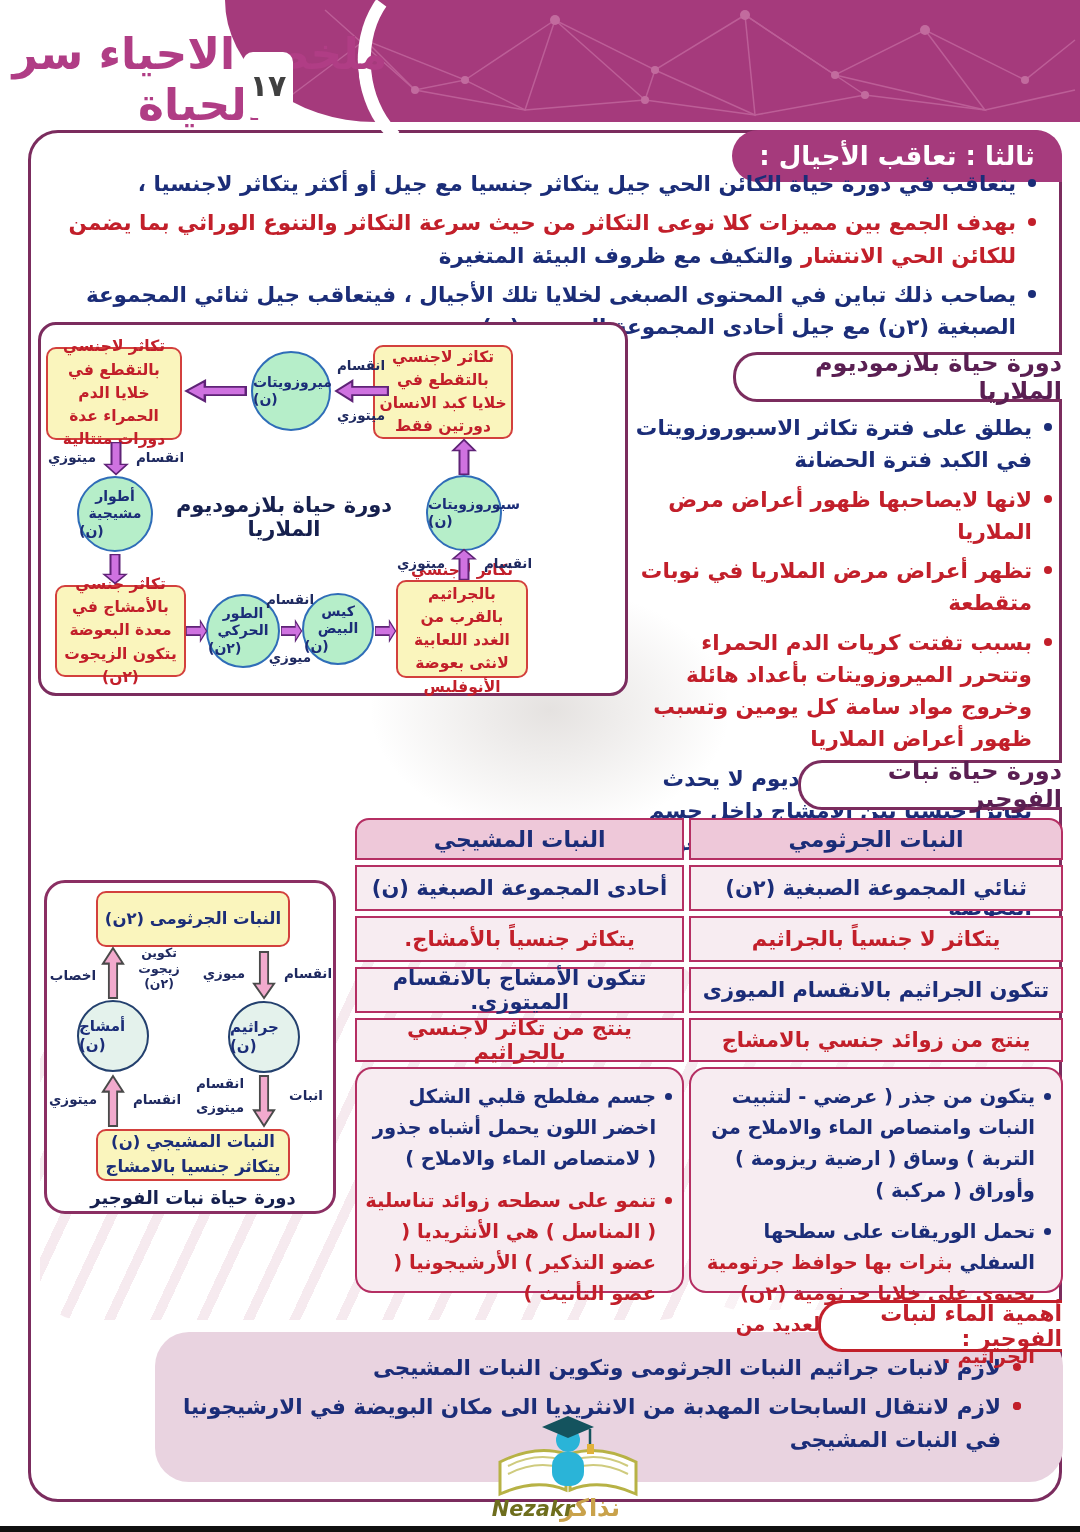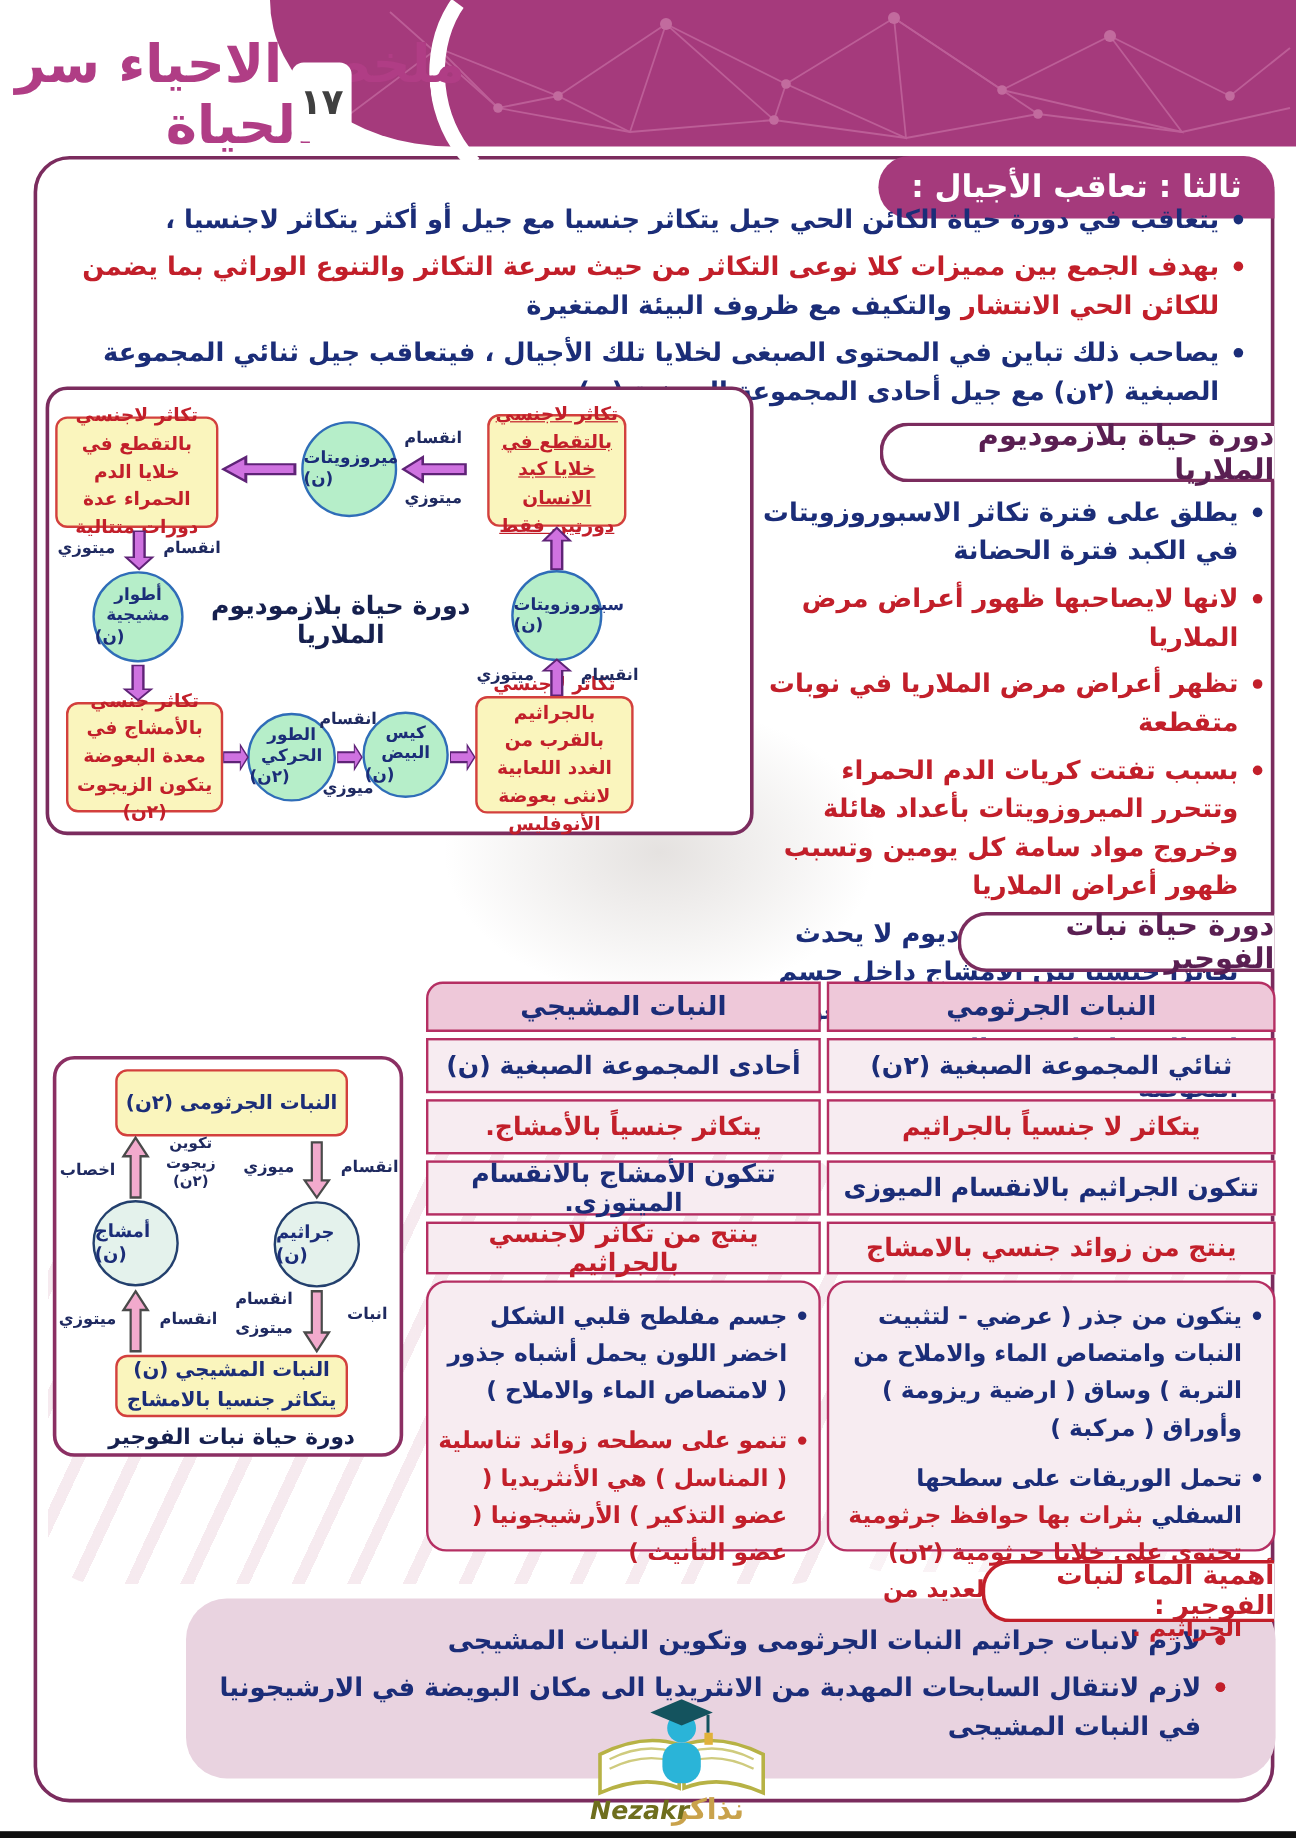--- a/index.html
+++ b/index.html
@@ -129,21 +129,21 @@
   <div class="main-box"></div>
   <div class="badge">ثالثا : تعاقب الأجيال :</div>
 
   <ul class="bullets intro abs" style="left:40px;top:168px;width:1002px;">
     <li><span class="dot dot-blue"></span><span class="t-blue">يتعاقب في دورة حياة الكائن الحي جيل يتكاثر جنسيا مع جيل أو أكثر يتكاثر لاجنسيا ،</span></li>
     <li><span class="dot dot-red"></span><span class="t-red">بهدف الجمع بين مميزات كلا نوعى التكاثر من حيث سرعة التكاثر والتنوع الوراثي بما يضمن للكائن الحي الانتشار </span><span class="t-blue">والتكيف مع ظروف البيئة المتغيرة</span></li>
     <li><span class="dot dot-blue"></span><span class="t-blue">يصاحب ذلك تباين في المحتوى الصبغى لخلايا تلك الأجيال ، فيتعاقب جيل ثنائي المجموعة الصبغية (٢ن) مع جيل أحادى المجموعة الصبغية (ن)</span></li>
   </ul>
 
   <div class="diagram" style="left:38px;top:322px;width:590px;height:374px;">
-    <div class="ybox" style="left:365px;top:20px;width:116px;height:94px;text-decoration:underline;">
+    <div class="ybox" style="left:332px;top:20px;width:140px;height:94px;">
         <span>تكاثر لاجنسي بالتقطع في خلايا كبد الانسان دورتين فقط</span>
       </div>
     <div class="ybox" style="left:5px;top:22px;width:136px;height:93px;">
         <span>تكاثر لاجنسي بالتقطع في خلايا الدم الحمراء عدة دورات متتالية</span>
       </div>
     <div class="ybox" style="left:14px;top:260px;width:131px;height:92px;">
         <span>تكاثر جنسي بالأمشاج في معدة البعوضة يتكون الزيجوت (٢ن)</span>
       </div>
     <div class="ybox" style="left:355px;top:255px;width:132px;height:98px;">
         <span>تكاثر لاجنسي بالجراثيم بالقرب من الغدد اللعابية لانثى بعوضة الأنوفليس</span>
@@ -241,21 +241,21 @@
       </ul>
     </div>
     <div class="cell detail det-l">
       <ul class="bullets" style="width:100%;">
         <li><span class="dot dot-blue"></span><span class="t-blue">جسم مفلطح قلبي الشكل اخضر اللون يحمل أشباه جذور ( لامتصاص الماء والاملاح )</span></li>
         <li><span class="dot dot-red"></span><span class="t-red">تنمو على سطحه زوائد تناسلية ( المناسل ) هي الأنثريديا ( عضو التذكير ) الأرشيجونيا ( عضو التأنيث )</span></li>
       </ul>
     </div>
   </div>
 
-  <div class="diagram" style="left:44px;top:880px;width:292px;height:334px;border-color:#8b2f63;">
+  <div class="diagram" style="left:44px;top:880px;width:292px;height:334px;border-color:#8b2f63;border-radius:21px;">
     <div class="ybox navy" style="left:49px;top:8px;width:194px;height:56px;flex-direction:column;">
       <span>النبات الجرثومى (٢ن)</span>
       </div>
     <div class="ybox navy" style="left:49px;top:246px;width:194px;height:52px;flex-direction:column;">
       <span>النبات المشيجي (ن)</span>
         <span>يتكاثر جنسيا بالامشاج</span>
       </div>
 
     <div class="circle fern" style="left:181px;top:118px;width:72px;height:72px;font-size:15px;">
       <span>جراثيم</span>

